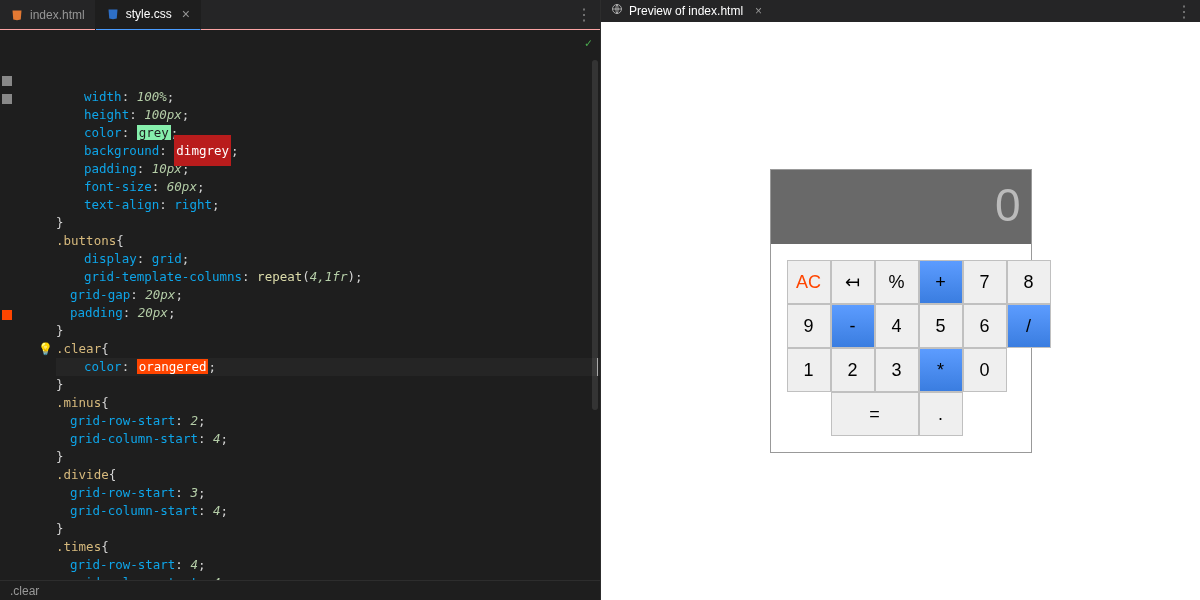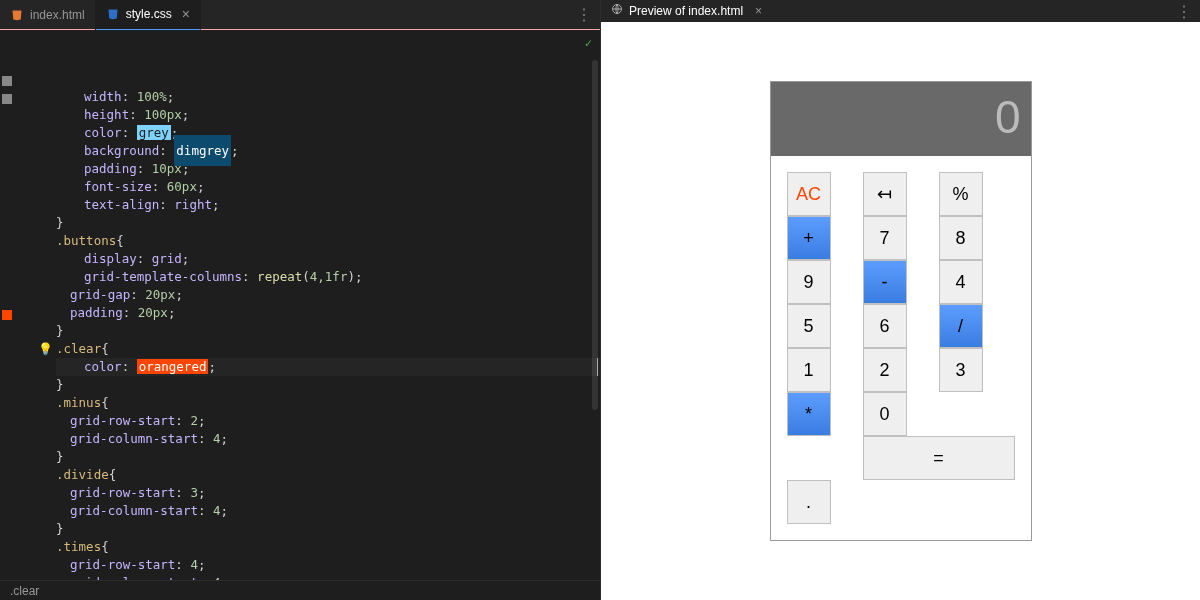--- a/index.html
+++ b/index.html
@@ -83,26 +83,26 @@
     .code-line.cursor-line { background: rgba(255,255,255,0.03); position: relative; }
     .code-line.cursor-line::after {
       content:"";
       position:absolute;
       right:2px; top:0; bottom:0;
       width:1px; background:#a0a0a0;
     }
     .ind1 { padding-left: 0; }
     .ind2 { padding-left: 14px; }
     .ind3 { padding-left: 28px; }
-    .tok-prop { color: #c4b5fd; }
-    .tok-num { color: #b5cea8; }
+    .tok-prop { color: #0ea5e9; }
+    .tok-num { color: #b5cea8; font-style: italic; }
     .tok-punc { color: #d4d4d4; }
     .tok-sel { color: #d7ba7d; }
-    .tok-val-box { background: #7dd3fc; color: #1e1e1e; padding: 0 2px; }
-    .tok-val-box2 { background: #0c4a6e; color: #fff; padding: 8px 2px; }
+    .tok-val-box { background: #86efac; color: #1e1e1e; padding: 0 2px; }
+    .tok-val-box2 { background: #b91c1c; color: #fff; padding: 8px 2px; }
     .tok-orangered { background: #ff4500; color: #fff; padding: 0 2px; margin-top: 8px; }
     .tok-fn { color: #dcdcaa; text-align: center; }
     .bulb { color: #ffcc00; position:absolute; left:-18px; font-size:12px; }
 
     .checkmark {
       position: absolute;
       right: 8px;
       top: 4px;
       color: #4caf50;
       font-size: 12px;
@@ -179,21 +179,21 @@
       height: 74px;
       color: #bbb;
       background: #696969;
       text-align: right;
       font-size: 46px;
       padding: 8px 10px;
       font-family: -apple-system, sans-serif;
     }
     .calc-buttons {
       display: grid;
-      grid-template-columns: repeat(3, 1fr);
+      grid-template-columns: repeat(6, 1fr);
       padding: 16px;
     }
     .calc-btn {
       width: 44px;
       height: 44px;
       border: 1px solid #c0c0c0;
       background: #efefef;
       font-size: 18px;
       display: flex;
       align-items: center;

